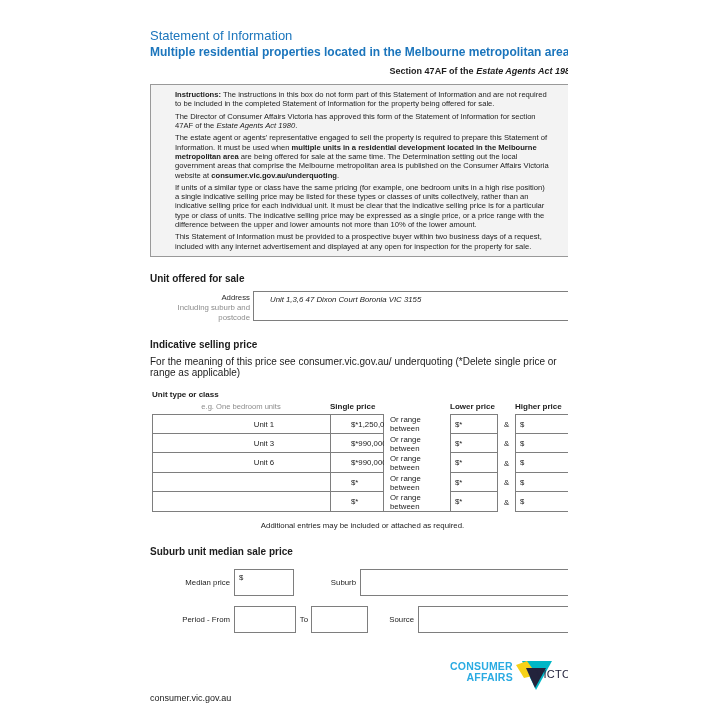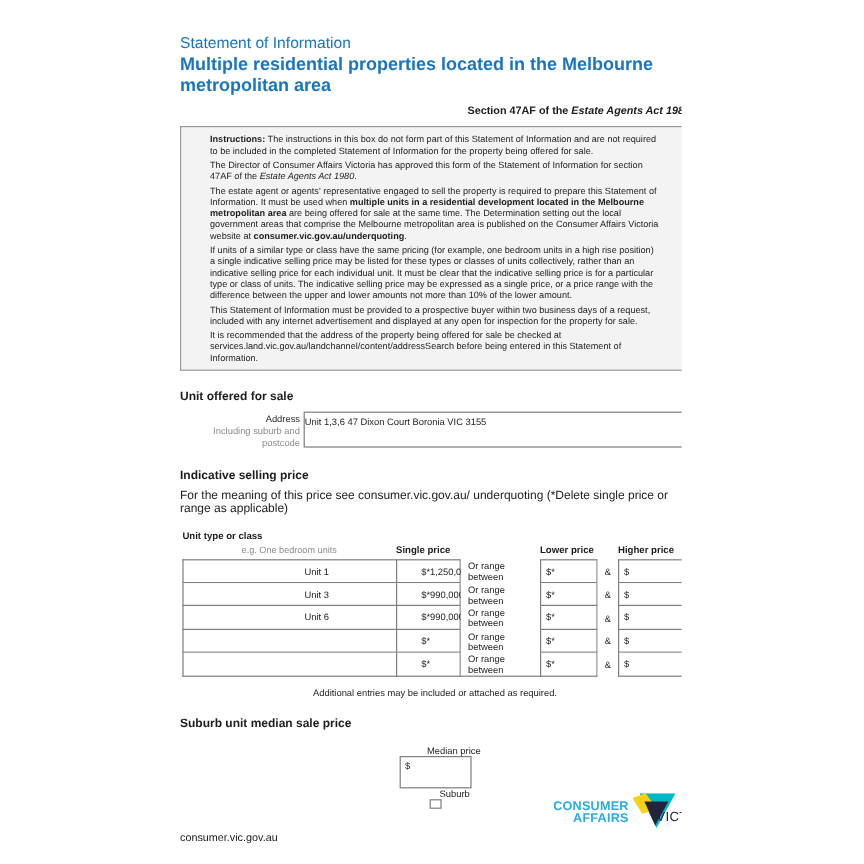--- a/index.html
+++ b/index.html
@@ -7,39 +7,39 @@
     --line:#7e7e7e; --boxline:#999; --boxbg:#f3f3f3;
     --logo-navy:#23233c; --logo-cyan:#00b7c6; --logo-yellow:#f7d117;
   }
   *{box-sizing:border-box; margin:0; padding:0;}
   html,body{background:#fff;}
   body{font-family:"Liberation Sans","DejaVu Sans",sans-serif; color:var(--ink);}
   .page{position:relative; width:568px; height:720px; background:#fff; overflow:hidden;}
   .content{position:absolute; left:150px; top:28px; width:425px;}
 
   .eyebrow{color:var(--blue); font-size:13px; margin-bottom:2px;}
-  .doc-title{color:var(--blue); font-size:15px; font-weight:bold; line-height:1.18; margin-bottom:7px;}
+  .doc-title{color:var(--blue); font-size:12px; font-weight:bold; line-height:1.18; margin-bottom:7px;}
   .section-ref{text-align:right; font-size:9px; font-weight:bold; margin-bottom:8px;}
   .section-ref i{font-style:italic;}
 
   .instructions{border:1px solid var(--boxline); background:var(--boxbg);
     padding:5px 24px; font-size:7.6px; line-height:9.3px;}
   .instructions p{margin:0 0 3px 0;}
   .instructions p:last-child{margin-bottom:0;}
   .instructions b{font-weight:bold;}
   .instructions i{font-style:italic;}
 
   h2{font-size:10px; font-weight:bold; margin-top:16px;}
 
   .addr-row{display:flex; margin-top:7px;}
   .addr-label{width:103px; text-align:right; font-size:7.8px; line-height:1.3; padding:2px 3px 0 0;}
   .addr-label .main{color:#2a2a2a;}
   .addr-label .sub{color:var(--gray);}
   .field-box{border:1px solid var(--line); background:#fff;}
-  .addr-box{flex:1; height:30px; font-size:7.8px; padding:3px 0;}
+  .addr-box{flex:1; height:30px; font-size:7.8px; padding:3px 16px;font-style:italic;}
 
   .note{font-size:10px; margin-top:6px;}
 
   .tbl-head{display:grid; grid-template-columns:178px 54px 66px 48px 17px 56px;
     margin:12px 0 3px 2px;}
   .th{font-size:8px; font-weight:bold; text-align:left; white-space:nowrap;}
   .th-unit{grid-column:1; grid-row:1;}
   .th-eg{grid-column:1; grid-row:2; font-size:7.6px; color:var(--gray); text-align:center; padding-top:3px; font-weight:normal;}
   .th-single{grid-column:2; grid-row:2; padding-top:3px;}
   .th-lower{grid-column:4; grid-row:2; padding-top:3px;}
@@ -55,37 +55,37 @@
   .c-single{padding-left:20px;}
   .c-range{padding-left:6px;}
   .c-lower{padding-left:4px;}
   .c-amp{justify-content:center;}
   .c-higher{padding-left:4px;}
   .last-range{border-bottom:1px solid var(--line);}
 
   .footnote{font-size:7.8px; text-align:center; margin-top:9px;}
 
   .m-row{display:flex; align-items:center; font-size:7.8px;}
-  .m-row1{margin-top:12px;flex-direction:column;}
+  .m-row1{margin-top:12px;}
   .m-row2{margin-top:10px;}
   .m-label{text-align:right; padding-right:4px; white-space:nowrap;}
   .ml-median{width:84px;}
   .ml-suburb{width:66px;}
   .ml-period{width:84px;}
   .ml-to{width:15px; padding-right:3px;}
   .ml-source{width:50px;}
   .m-box{height:27px; padding:3px 4px; font-size:7.8px;}
   .mb-median{width:60px;}
   .mb-suburb{flex:1;}
   .mb-from{width:62px;}
   .mb-to{width:57px;}
   .mb-source{flex:1;}
 
   .footer-url{position:absolute; left:150px; top:693px; font-size:9px; color:#1a1a1a;}
-  .cav-logo{position:absolute; left:461px; top:661px; display:flex; align-items:center;}
+  .cav-logo{position:absolute; left:450px; top:661px; display:flex; align-items:flex-start;}
   .cav-text{text-align:right; color:var(--logo-blue); font-weight:bold;
     font-size:10.5px; line-height:10.5px; letter-spacing:.2px;}
   .vic-mark{margin-left:3px; display:block;}
   .vic-word{font-weight:normal; font-size:11px; color:var(--logo-navy);
     margin-left:-16px; margin-top:7px; letter-spacing:.3px; position:relative; z-index:2;}
 </style>
 </head>
 <body>
 
 <div class="page">
@@ -94,21 +94,20 @@
     <div class="eyebrow">Statement of Information</div>
     <div class="doc-title">Multiple residential properties located in the Melbourne metropolitan area</div>
     <div class="section-ref"><span>Section 47AF of the </span><i>Estate Agents Act 1980</i></div>
 
     <div class="instructions">
       <p><b>Instructions:</b><span> The instructions in this box do not form part of this Statement of Information and are not required to be included in the completed Statement of Information for the property being offered for sale.</span></p>
       <p><span>The Director of Consumer Affairs Victoria has approved this form of the Statement of Information for section 47AF of the </span><i>Estate Agents Act 1980</i><span>.</span></p>
       <p><span>The estate agent or agents' representative engaged to sell the property is required to prepare this Statement of Information. It must be used when </span><b>multiple units in a residential development located in the Melbourne metropolitan area</b><span> are being offered for sale at the same time. The Determination setting out the local government areas that comprise the Melbourne metropolitan area is published on the Consumer Affairs Victoria website at </span><b>consumer.vic.gov.au/underquoting</b><span>.</span></p>
       <p>If units of a similar type or class have the same pricing (for example, one bedroom units in a high rise position) a single indicative selling price may be listed for these types or classes of units collectively, rather than an indicative selling price for each individual unit. It must be clear that the indicative selling price is for a particular type or class of units. The indicative selling price may be expressed as a single price, or a price range with the difference between the upper and lower amounts not more than 10% of the lower amount.</p>
       <p>This Statement of Information must be provided to a prospective buyer within two business days of a request, included with any internet advertisement and displayed at any open for inspection for the property for sale.</p>
-      <p>It is recommended that the address of the property being offered for sale be checked at services.land.vic.gov.au/landchannel/content/addressSearch before being entered in this Statement of Information.</p>
     </div>
 
     <h2>Unit offered for sale</h2>
     <div class="addr-row">
       <div class="addr-label">
         <div class="main">Address</div>
         <div class="sub">Including suburb and</div>
         <div class="sub">postcode</div>
       </div>
       <div class="field-box addr-box">Unit 1,3,6 47 Dixon Court Boronia VIC 3155</div>
@@ -164,20 +163,28 @@
 
     <div class="footnote">Additional entries may be included or attached as required.</div>
 
     <h2>Suburb unit median sale price</h2>
     <div class="m-row m-row1">
       <div class="m-label ml-median">Median price</div>
       <div class="field-box m-box mb-median">$</div>
       <div class="m-label ml-suburb">Suburb</div>
       <div class="field-box m-box mb-suburb"></div>
     </div>
+    <div class="m-row m-row2">
+      <div class="m-label ml-period">Period - From</div>
+      <div class="field-box m-box mb-from"></div>
+      <div class="m-label ml-to">To</div>
+      <div class="field-box m-box mb-to"></div>
+      <div class="m-label ml-source">Source</div>
+      <div class="field-box m-box mb-source"></div>
+    </div>
 
   </div>
 
   <div class="footer-url">consumer.vic.gov.au</div>
 
   <div class="cav-logo">
     <div class="cav-text">
       <div>CONSUMER</div>
       <div>AFFAIRS</div>
     </div>

